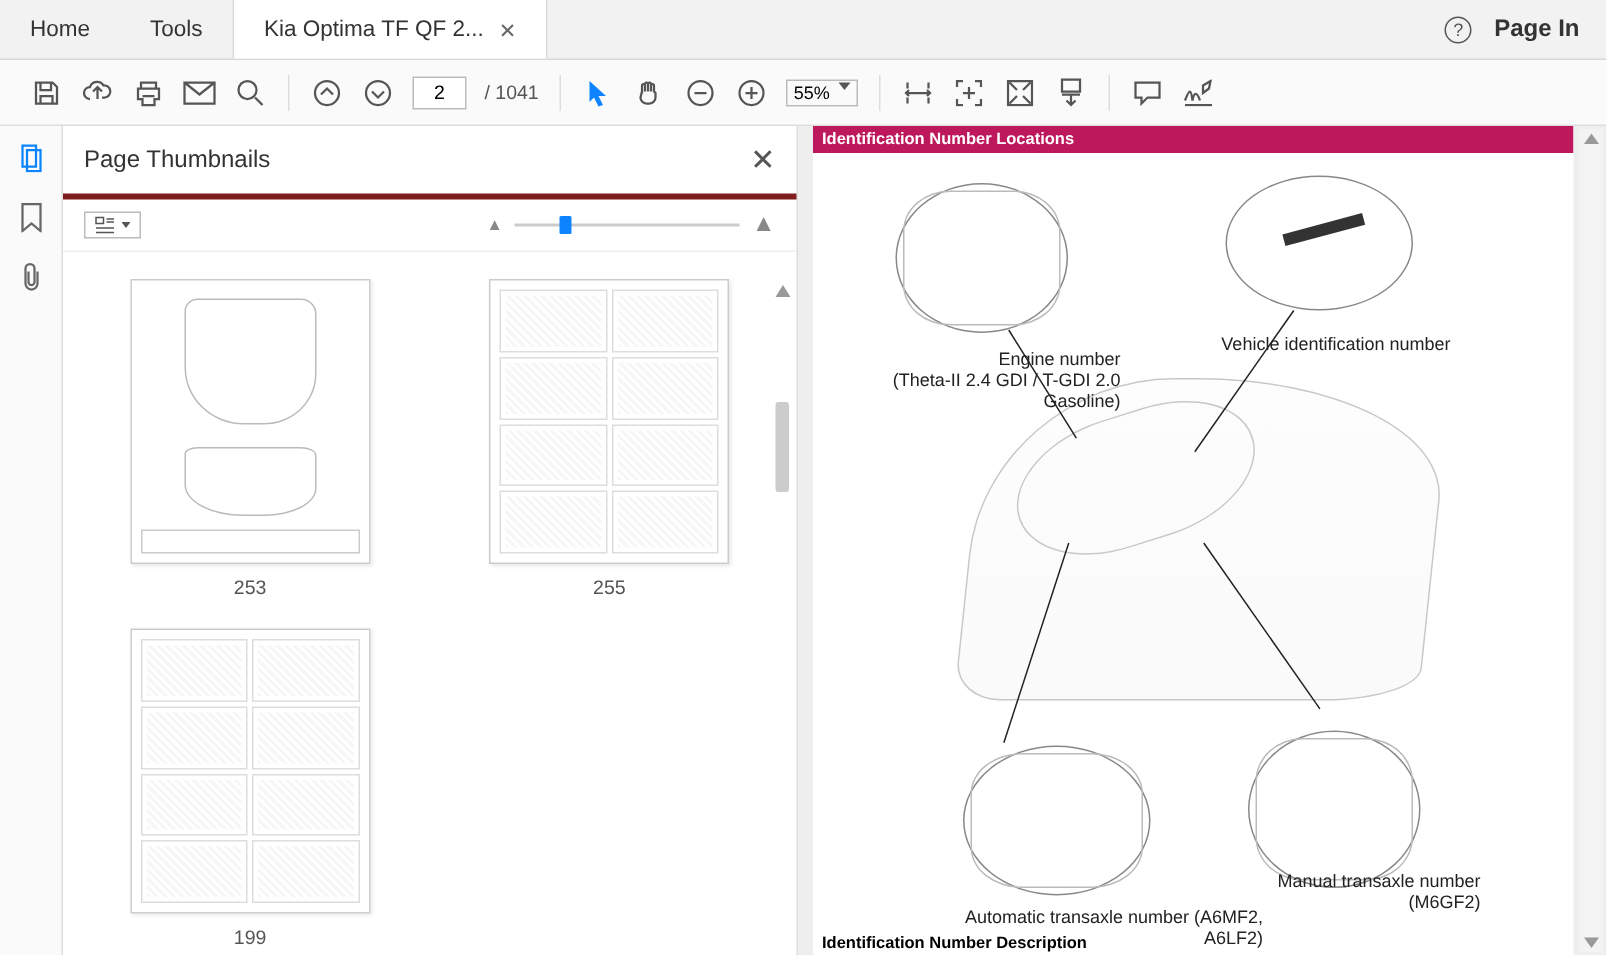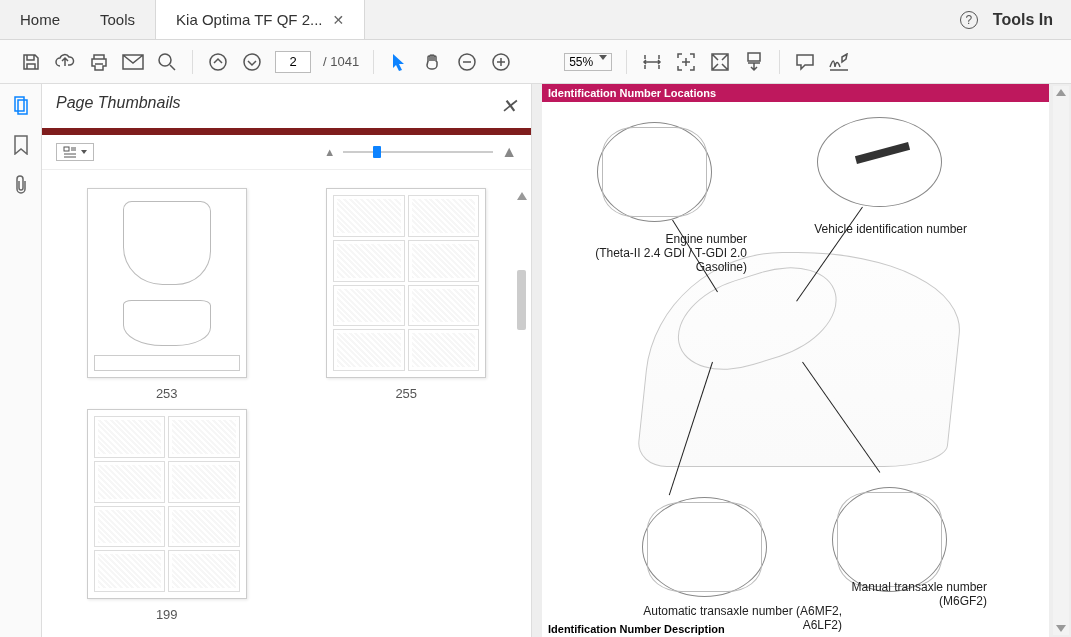--- a/index.html
+++ b/index.html
@@ -15,44 +15,44 @@
 .sign-in { font-size: 16px; font-weight: 600; color: #333; }
 
 
 .toolbar { height: 44px; background: #fafafa; border-bottom: 1px solid #ddd; display: flex; align-items: center; padding: 0 10px; }
 .tool-group { display: flex; align-items: center; gap: 12px; padding: 0 10px; }
 .tool-sep { width: 1px; height: 24px; background: #ddd; margin: 0 4px; }
 .tb-icon { width: 22px; height: 22px; display: flex; align-items: center; justify-content: center; color: #555; cursor: pointer; }
 .tb-icon svg { stroke: #555; fill: none; stroke-width: 1.5; }
 .page-input { width: 36px; height: 22px; border: 1px solid #bbb; text-align: center; font-size: 13px; }
 .page-total { font-size: 13px; color: #555; }
-.zoom-select { border: 1px solid #bbb; padding: 1px 4px; font-size: 12px; display: flex; gap: 6px; margin-left: 40px; }
+.zoom-select { border: 1px solid #bbb; padding: 1px 4px; font-size: 12px; display: flex; gap: 6px; }
 .zoom-select::after { content: ""; border-left: 4px solid transparent; border-right: 4px solid transparent; border-top: 5px solid #555; }
 
 
 .main { flex: 1; display: flex; overflow: hidden; }
 .left-rail { width: 42px; background: #fafafa; border-right: 1px solid #ddd; display: flex; flex-direction: column; align-items: center; padding-top: 10px; gap: 18px; }
 .rail-icon { width: 22px; height: 22px; color: #666; cursor: pointer; display:flex; align-items:center; justify-content:center; }
 .rail-icon svg { stroke: #666; fill: none; stroke-width: 1.5; }
 .rail-icon.active svg { stroke: #0a84ff; }
 
 .thumb-panel { width: 490px; background: #fff; border-right: 1px solid #ddd; display: flex; flex-direction: column; }
-.thumb-header { display: flex; padding: 10px 14px; border-bottom: 7px solid #7f1d1d; font-style: italic; }
+.thumb-header { display: flex; align-items: center; padding: 10px 14px; border-bottom: 4px solid #7f1d1d; }
 .thumb-header .title { font-size: 16px; color: #333; }
 .thumb-header .close-x { margin-left: auto; font-size: 20px; color: #555; cursor: pointer; font-weight: 300; }
 .thumb-toolbar { display: flex; align-items: center; padding: 8px 14px; border-bottom: 1px solid #eee; }
 .thumb-opts { border: 1px solid #bbb; padding: 2px 6px; display: flex; align-items: center; gap: 4px; font-size: 12px; cursor: pointer; }
 .thumb-opts::after { content: ""; border-left: 3px solid transparent; border-right: 3px solid transparent; border-top: 4px solid #555; }
 .slider-wrap { margin-left: auto; display: flex; align-items: center; gap: 8px; }
 .slider-track { width: 150px; height: 2px; background: #ccc; position: relative; }
 .slider-knob { position: absolute; left: 20%; top: -5px; width: 8px; height: 12px; background: #0d83ff; border-radius: 1px; }
 .mtn-icon { color: #888; font-size: 11px; }
 .mtn-icon.lg { font-size: 16px; }
 
-.thumb-grid { flex: 1; overflow: auto; padding: 18px 20px; display: grid; grid-template-columns: 1fr 1fr; gap: 8px 30px; position: relative; }
+.thumb-grid { flex: 1; overflow: auto; padding: 18px 20px; display: grid; grid-template-columns: 1fr 1fr; gap: 20px 30px; position: relative; }
 .thumb-item { display: flex; flex-direction: column; align-items: center; gap: 8px; }
 .thumb-page { width: 160px; height: 190px; border: 1px solid #ccc; background: #fff; box-shadow: 1px 1px 3px rgba(0,0,0,.1); display: flex; flex-direction: column; padding: 6px; gap: 3px; }
 .thumb-num { font-size: 13px; color: #555; }
 .mini-cell { border: 1px solid #ddd; flex: 1; position: relative; }
 .mini-cell::before { content: ""; position: absolute; inset: 3px; background: repeating-linear-gradient(45deg, #eee, #eee 2px, transparent 2px, transparent 4px); opacity: .5;}
 .mini-row { display: flex; gap: 3px; flex: 1; }
 
 .doc-area { flex: 1; background: #eee; position: relative; overflow: hidden; }
 .doc-page { position: absolute; left: 10px; right: 22px; top: 0; bottom: 0; background: #fff; overflow: hidden; }
 .breadcrumb { font-size: 11px; font-weight: 600; padding: 3px 6px; border-bottom: 1px solid #bbb; background: #f7f7f7; white-space: nowrap; }
@@ -92,21 +92,21 @@
 
 <div class="top-tabs">
   <div class="top-tab">Home</div>
   <div class="top-tab">Tools</div>
   <div class="top-tab active">
     <span>Kia Optima TF QF 2...</span>
     <span class="close">✕</span>
   </div>
   <div class="top-right">
     <div class="help">?</div>
-    <div class="sign-in">Tools In</div>
+    <div class="sign-in">Page In</div>
   </div>
 </div>
 
 <div class="toolbar">
   <div class="tool-group">
     <div class="tb-icon">
         <svg width="20" height="20" viewBox="0 0 20 20">
           <path d="M3 3h11l3 3v11H3z M6 3v5h7V3 M6 17v-5h8v5"></path>
         </svg>
       </div>

